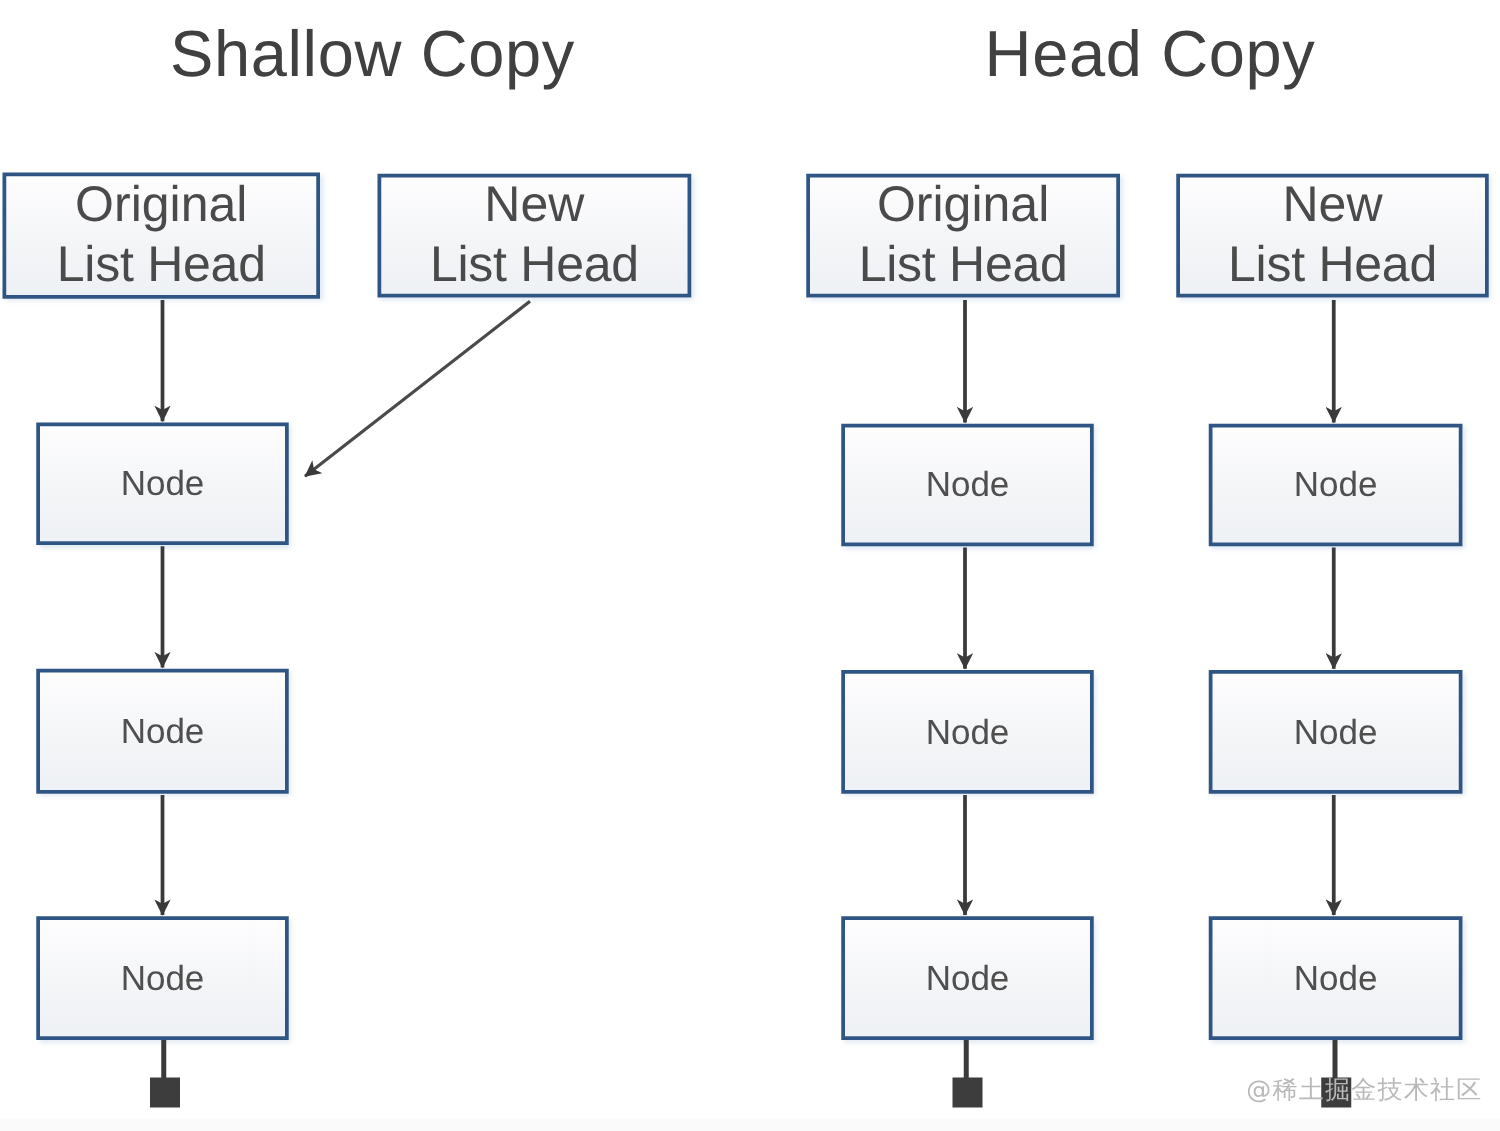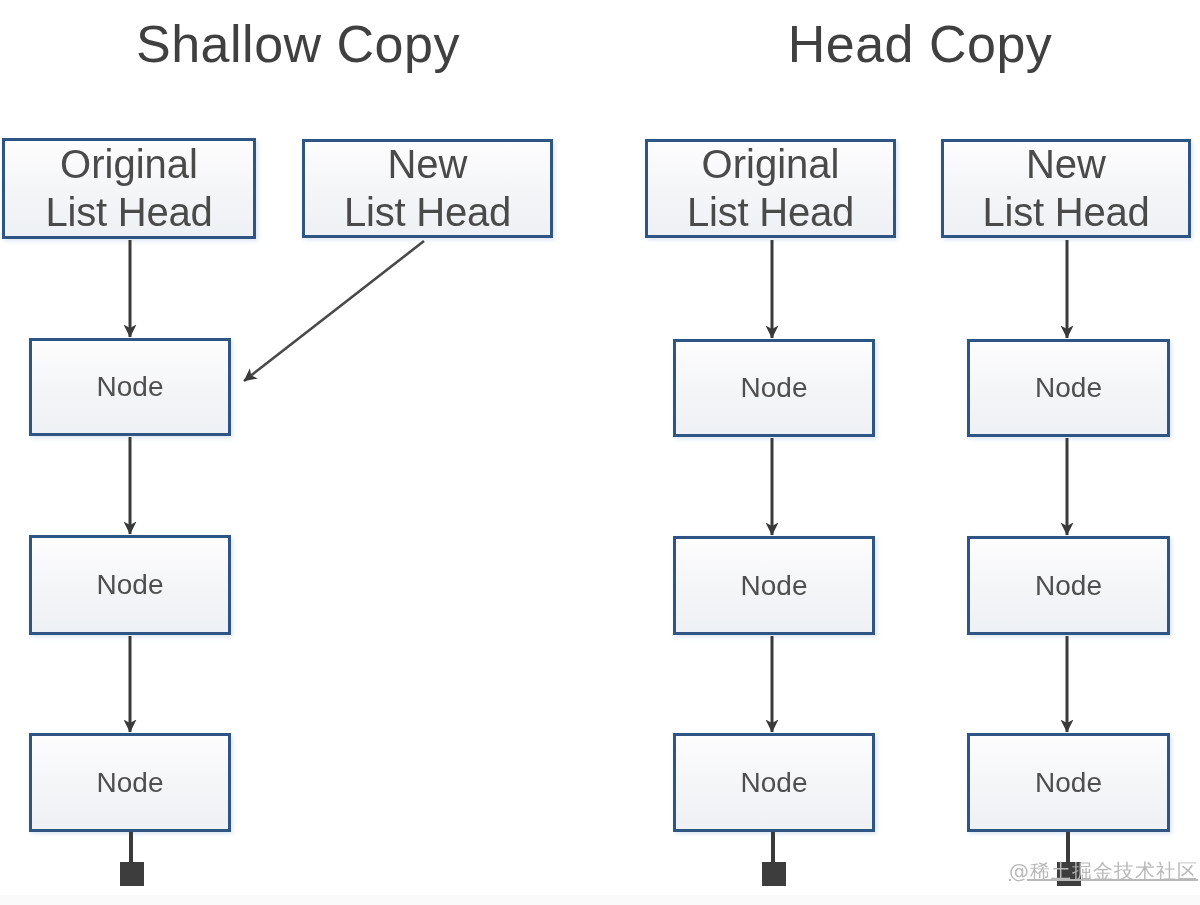--- a/index.html
+++ b/index.html
@@ -79,28 +79,27 @@
   svg.overlay {
     position: absolute;
     left: 0;
     top: 0;
     width: 1200px;
     height: 905px;
     pointer-events: none;
   }
   #watermark {
     position: absolute;
-    right: 2px;
+    right: 14px;
     top: 858px;
     font-family: "DejaVu Sans", sans-serif;
     font-size: 20px;
     color: #b9b9b9;
     letter-spacing: 1px;
     white-space: nowrap;
-    text-decoration: underline;
   }
 </style>
 </head>
 <body>
 
 <div id="canvas">
 
   <div class="section-title" id="title-shallow">Shallow Copy</div>
   <div class="section-title" id="title-deep">Head Copy</div>
 

